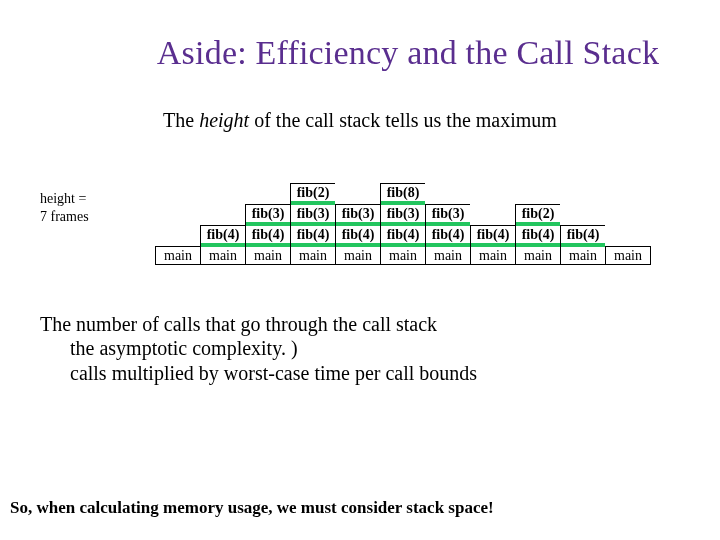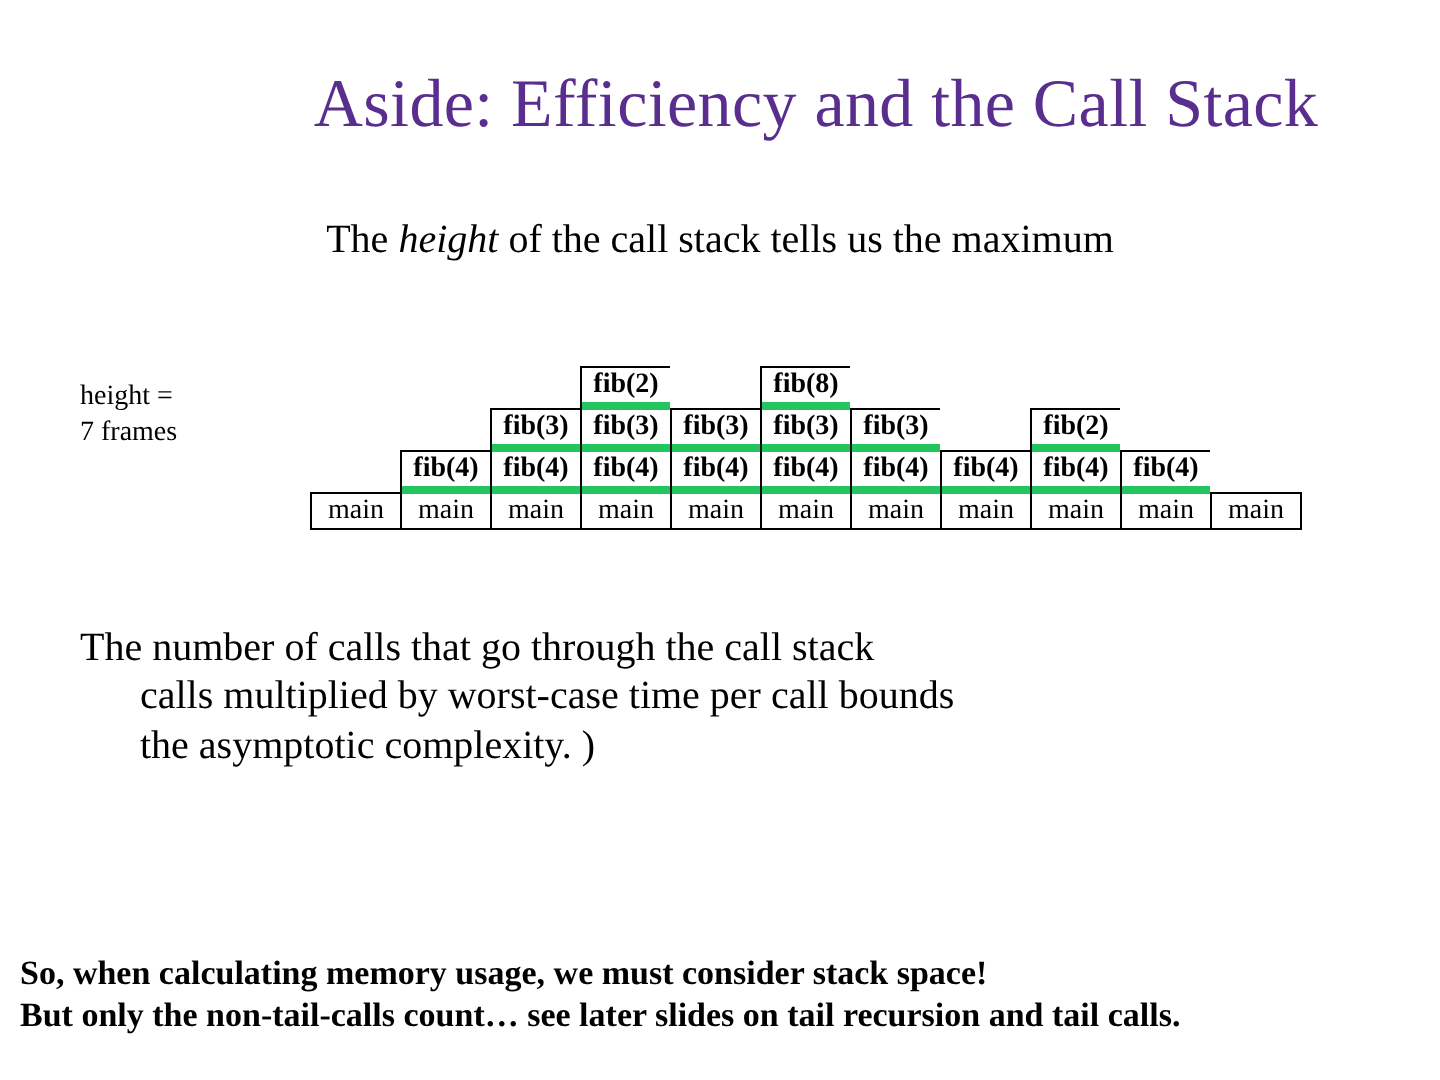--- a/index.html
+++ b/index.html
@@ -159,22 +159,21 @@
         <div class="cell">main</div>
         <div class="cell">fib(4)</div>
       </div>
       <div class="stack" data-rows="1">
         <div class="cell">main</div>
       </div>
     </div>
 
   <div class="para2">
     <span>The number of calls that go through the call stack</span>
+    <span class="ind">the asymptotic complexity. )</span>
     <span class="ind">calls multiplied by worst-case time per call bounds</span>
-    <span class="ind">the asymptotic complexity. )</span>
   </div>
 
   <div class="footnote">
     <span>So, when calculating memory usage, we must consider stack space!</span><br>
-    <span>But only the non-tail-calls count… see later slides on tail recursion and tail calls.</span>
   </div>
 
 </div>
 
 </body></html>

